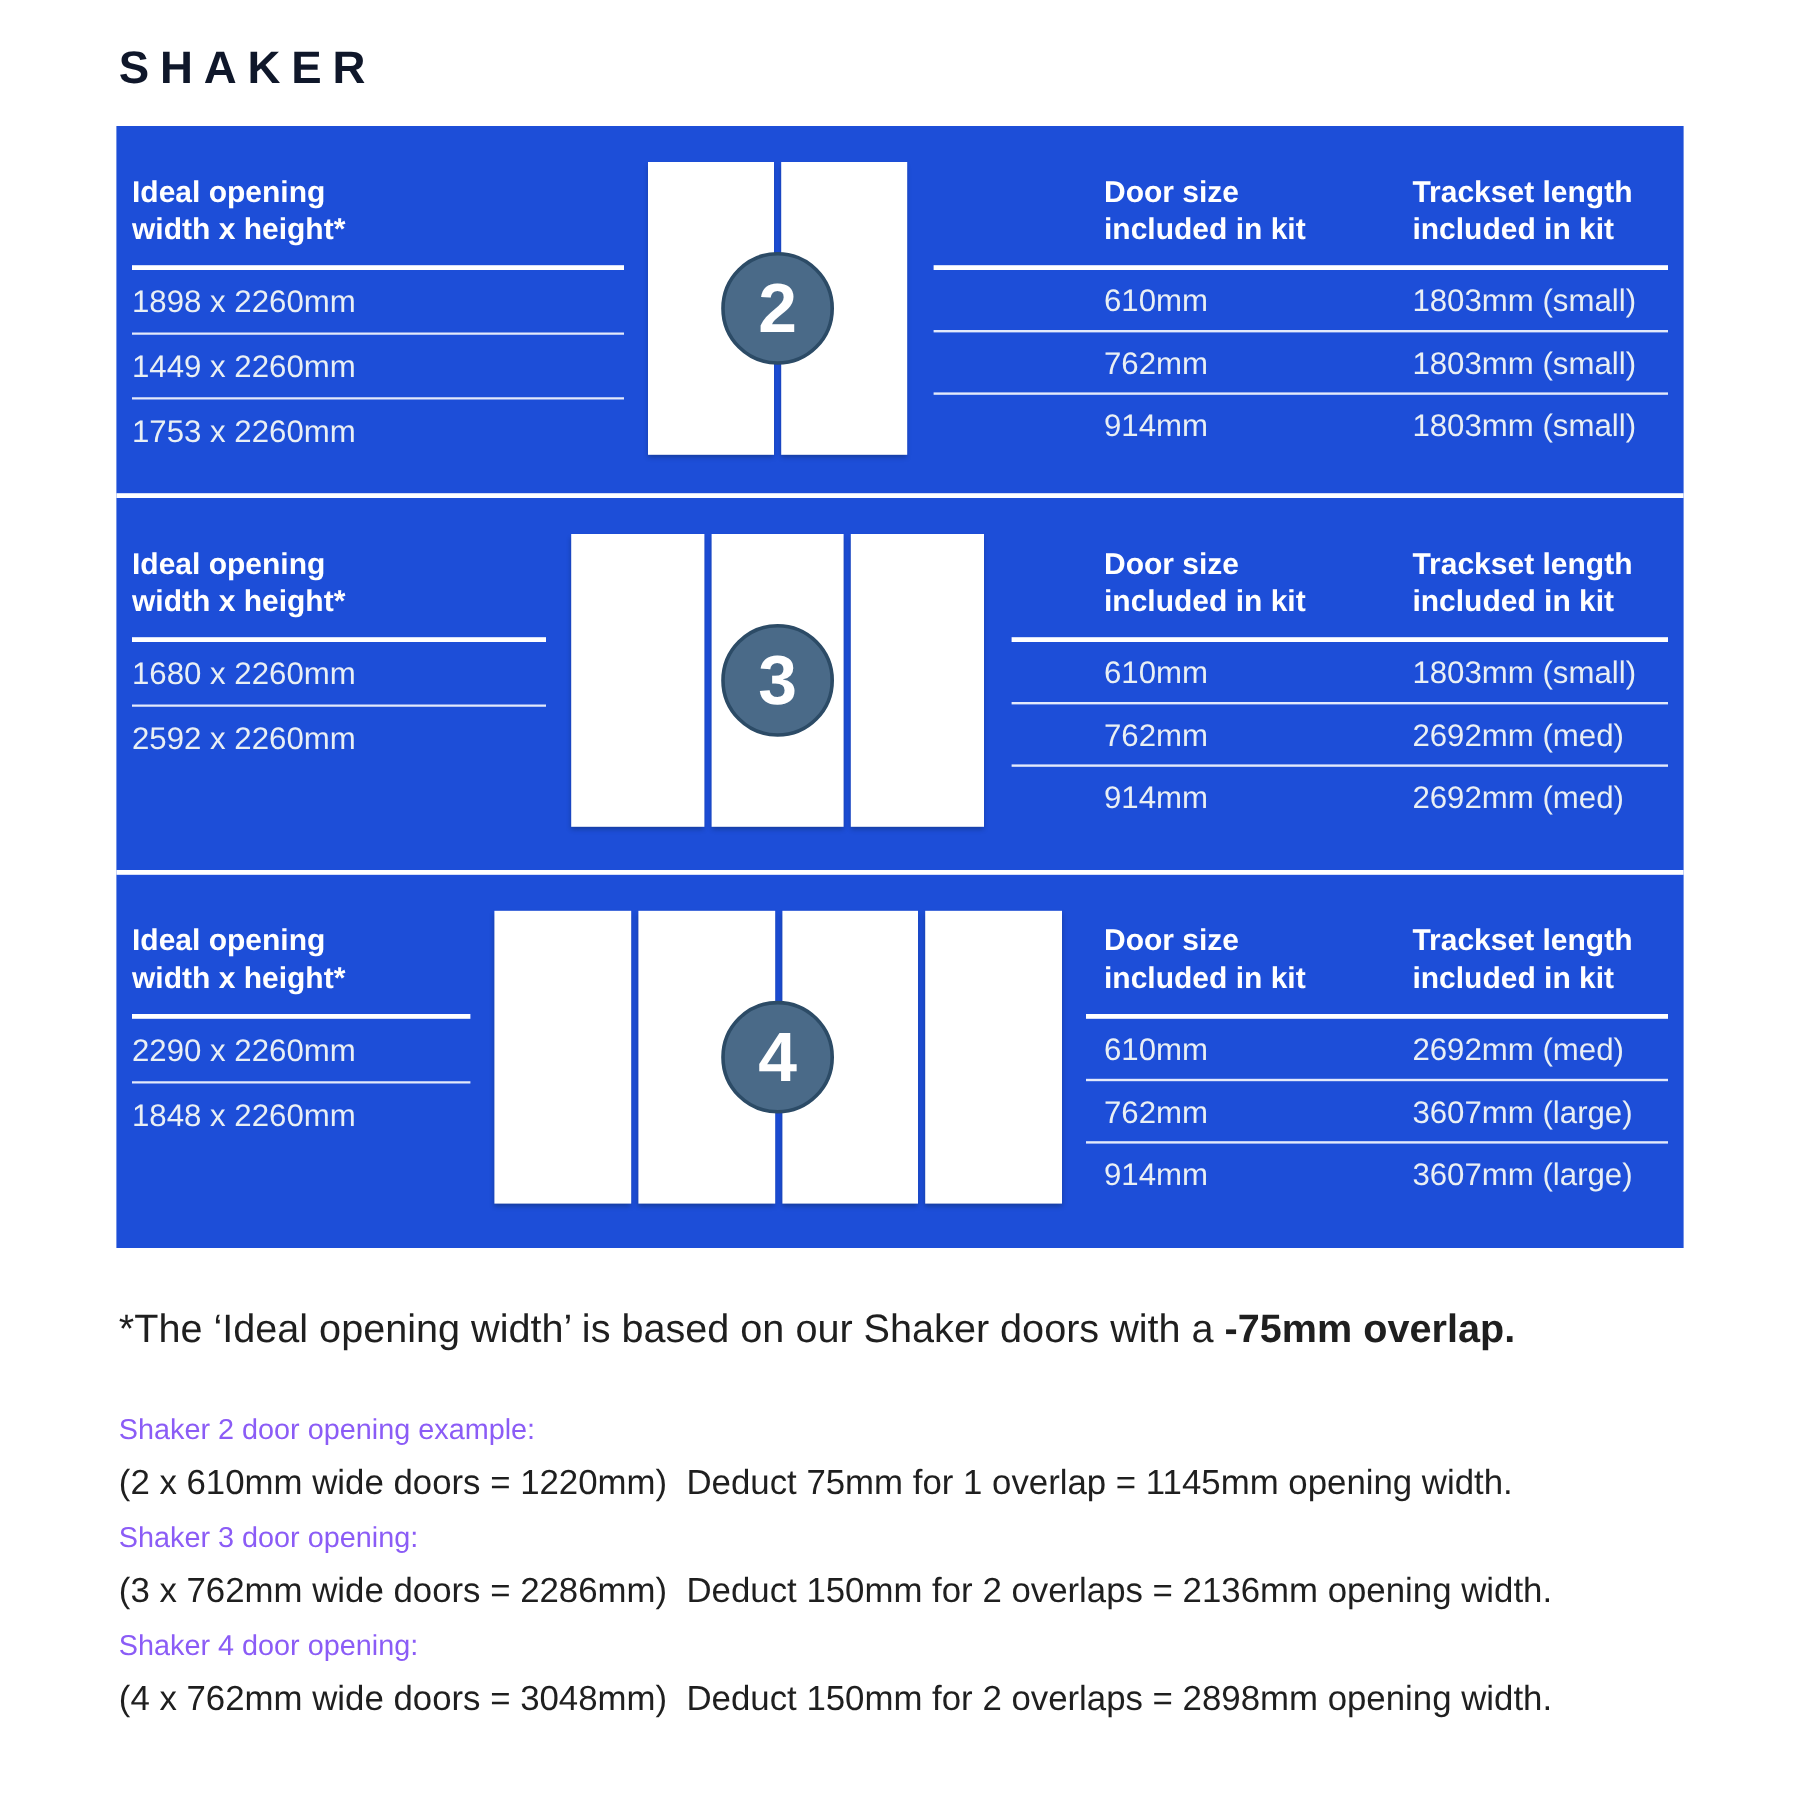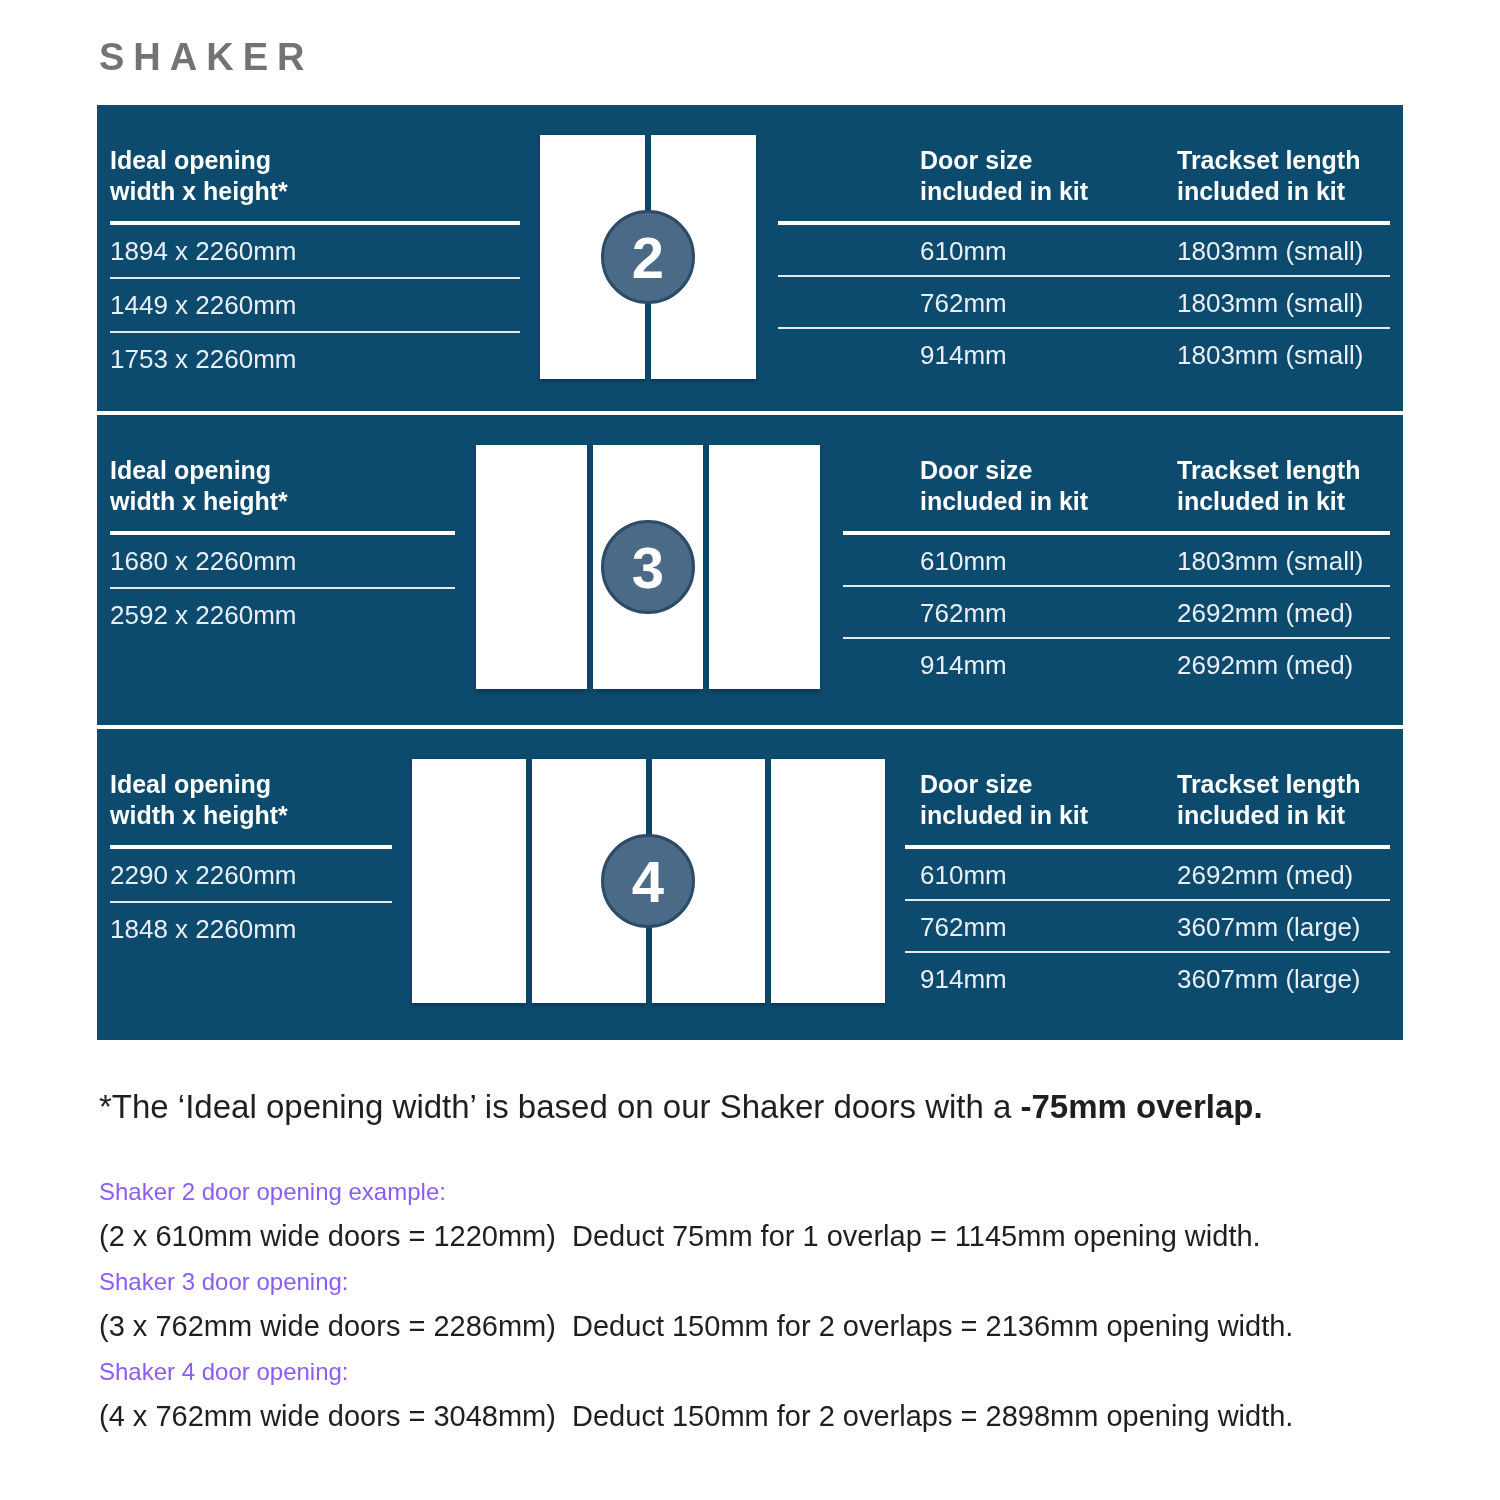--- a/index.html
+++ b/index.html
@@ -1,22 +1,22 @@
 <!DOCTYPE html>
 <html><head>
 <meta charset="utf-8">
 <style>
   html,body { margin:0; padding:0; background:#ffffff; }
   body { width:1500px; height:1500px; font-family:"Liberation Sans","DejaVu Sans",sans-serif; }
   .page { position:relative; width:1500px; height:1500px; overflow:hidden; background:#ffffff; }
 
   .title { position:absolute; left:99px; top:36px; font-size:38px; font-weight:bold;
-           letter-spacing:9px; color:#737373; }
-
-  .panel { position:absolute; left:97px; top:105px; width:1306px; height:935px; background:#0c4a6e; }
+           letter-spacing:9px; color:#0f172a; }
+
+  .panel { position:absolute; left:97px; top:105px; width:1306px; height:935px; background:#1d4ed8; }
 
   .section { position:relative; width:100%; }
   .sec1 { height:306px; }
   .sec2 { height:310px; }
   .sec3 { height:311px; }
   .separator { height:4px; background:#ffffff; width:100%; }
 
   
   .left-table { position:absolute; left:13px; top:40px; }
   .sec1 .left-table { width:410px; }
@@ -73,21 +73,21 @@
 
   <div class="panel">
 
     <div class="section sec1">
       <div class="left-table">
         <div class="col-header">
           <div>Ideal opening</div>
           <div>width x height*</div>
         </div>
         <div class="thick-line"></div>
-        <div class="lrow">1894 x 2260mm</div>
+        <div class="lrow">1898 x 2260mm</div>
         <div class="lrow">1449 x 2260mm</div>
         <div class="lrow">1753 x 2260mm</div>
       </div>
 
       <div class="doors">
           <div class="door"></div>
           <div class="door"></div>
         </div>
       <div class="badge">2</div>
 

